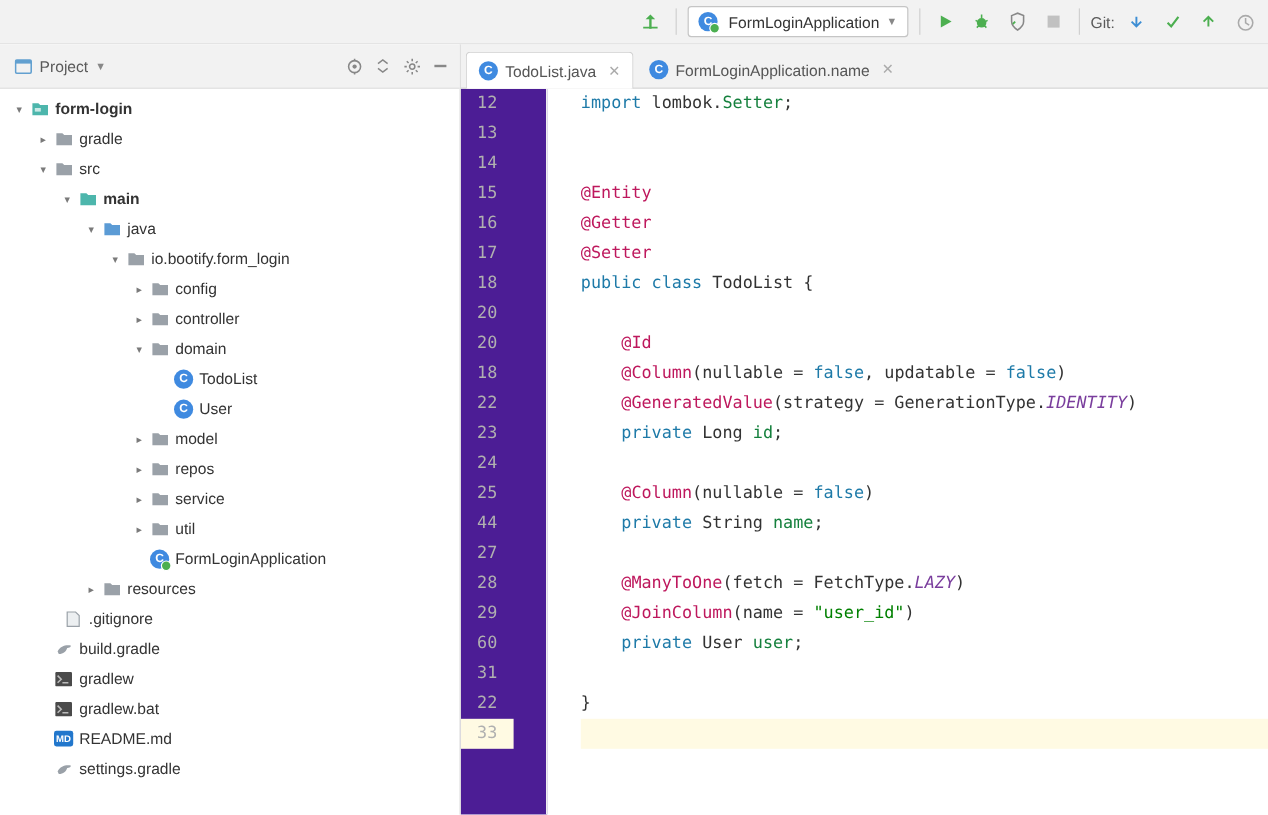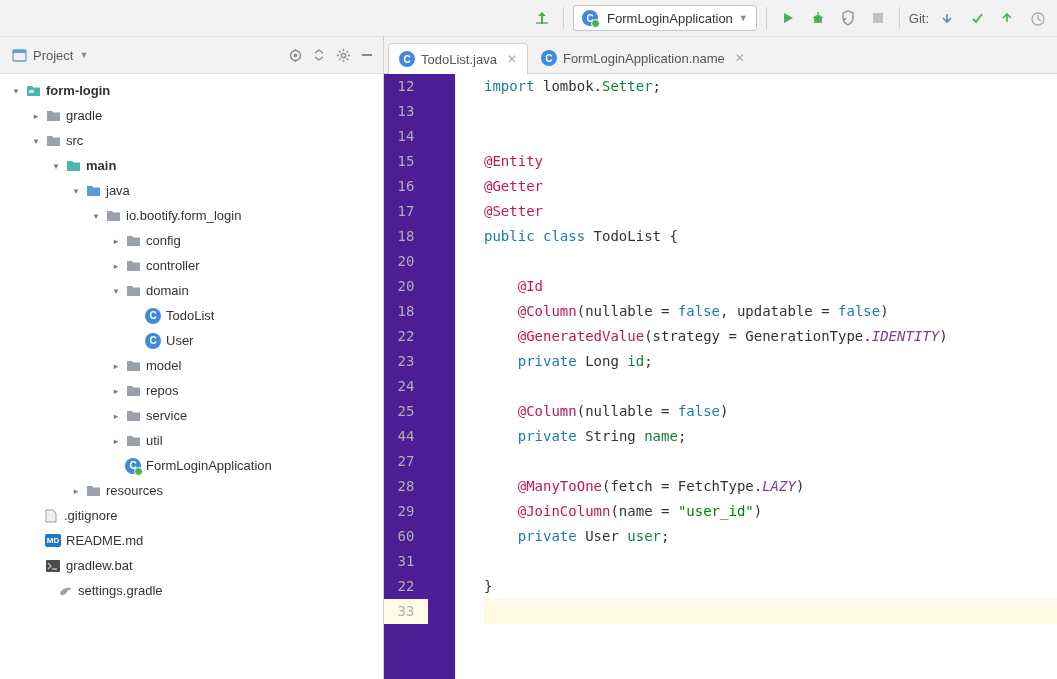--- a/index.html
+++ b/index.html
@@ -293,47 +293,66 @@
           </div>
           <div class="tree-row" style="padding-left: 68px;">
             <span class="arrow">▸</span>
             <span class="ic">
               <svg width="15" height="13" viewBox="0 0 15 13">
                 <path class="folder-gray" d="M1 2 L6 2 L7.5 3.5 L14 3.5 L14 12 L1 12 Z"></path>
               </svg>
             </span>
             <span class="lbl">resources</span>
           </div>
-          <div class="tree-row" style="padding-left: 26px; text-align: right;">
+          <div class="tree-row" style="padding-left: 36px; text-align: right;">
             <span class="arrow"></span>
             <span class="ic">
               <svg width="12" height="14" viewBox="0 0 12 14">
                 <path d="M1 1 L8 1 L11 4 L11 13 L1 13 Z" fill="#eceff1" stroke="#9aa1a8" stroke-width="1"></path>
               </svg>
             </span>
             <span class="lbl">.gitignore</span>
           </div>
           <div class="tree-row" style="padding-left: 28px;">
             <span class="arrow"></span>
             <span class="ic">
-              <span class="md-badge">MD</span>
-            </span>
-            <span class="lbl">README.md</span>
+              <svg width="15" height="13" viewBox="0 0 15 13">
+                <path d="M2 9 C4 4 10 3 13 4 C13 6 11 6 10 6 C9 9 7 11 3 11 Z" fill="#9aa1a8"></path>
+              </svg>
+            </span>
+            <span class="lbl">build.gradle</span>
           </div>
           <div class="tree-row" style="padding-left: 28px;">
             <span class="arrow"></span>
             <span class="ic">
               <svg width="14" height="12" viewBox="0 0 14 12">
                 <rect x="0" y="0" width="14" height="12" rx="1" fill="#4a4a4a"></rect>
                 <path d="M2 3 L5 6 L2 9 M6 9 L11 9" stroke="#bbb" stroke-width="1.3" fill="none"></path>
               </svg>
             </span>
+            <span class="lbl">gradlew</span>
+          </div>
+          <div class="tree-row" style="padding-left: 28px;">
+            <span class="arrow"></span>
+            <span class="ic">
+              <svg width="14" height="12" viewBox="0 0 14 12">
+                <rect x="0" y="0" width="14" height="12" rx="1" fill="#4a4a4a"></rect>
+                <path d="M2 3 L5 6 L2 9 M6 9 L11 9" stroke="#bbb" stroke-width="1.3" fill="none"></path>
+              </svg>
+            </span>
             <span class="lbl">gradlew.bat</span>
           </div>
-          <div class="tree-row" style="padding-left: 40px;">
+          <div class="tree-row" style="padding-left: 28px;">
+            <span class="arrow"></span>
+            <span class="ic">
+              <span class="md-badge">MD</span>
+            </span>
+            <span class="lbl">README.md</span>
+          </div>
+          <div class="tree-row" style="padding-left: 28px;">
             <span class="arrow"></span>
             <span class="ic">
               <svg width="15" height="13" viewBox="0 0 15 13">
                 <path d="M2 9 C4 4 10 3 13 4 C13 6 11 6 10 6 C9 9 7 11 3 11 Z" fill="#9aa1a8"></path>
               </svg>
             </span>
             <span class="lbl">settings.gradle</span>
           </div>
         </div>
     </div>

